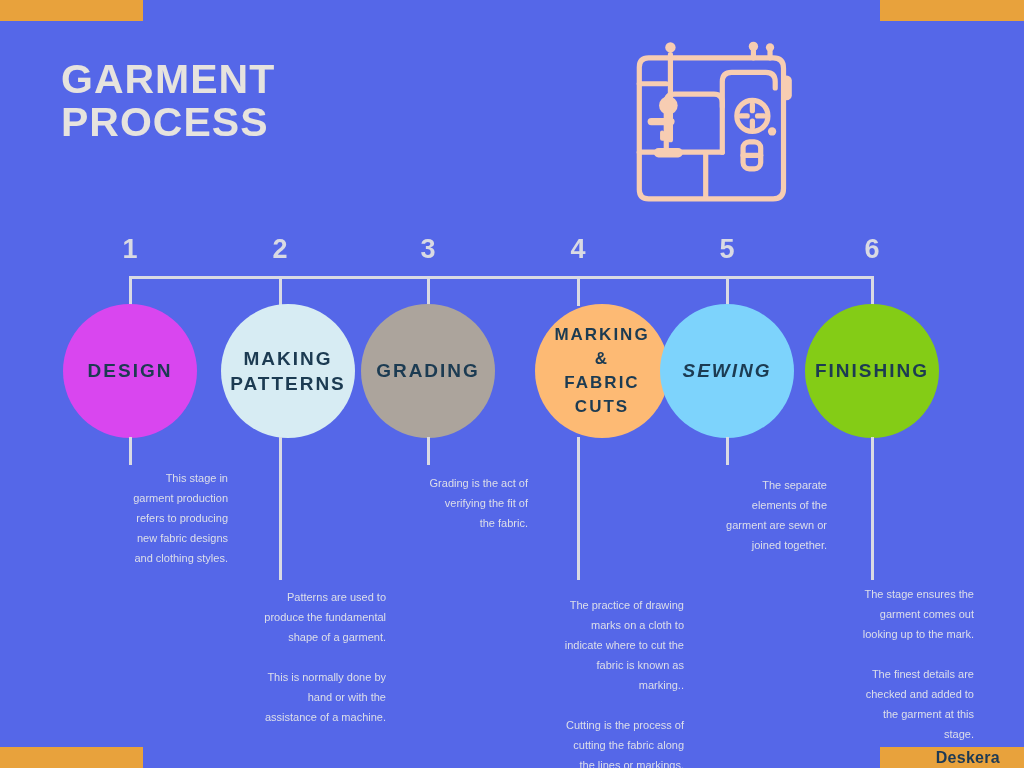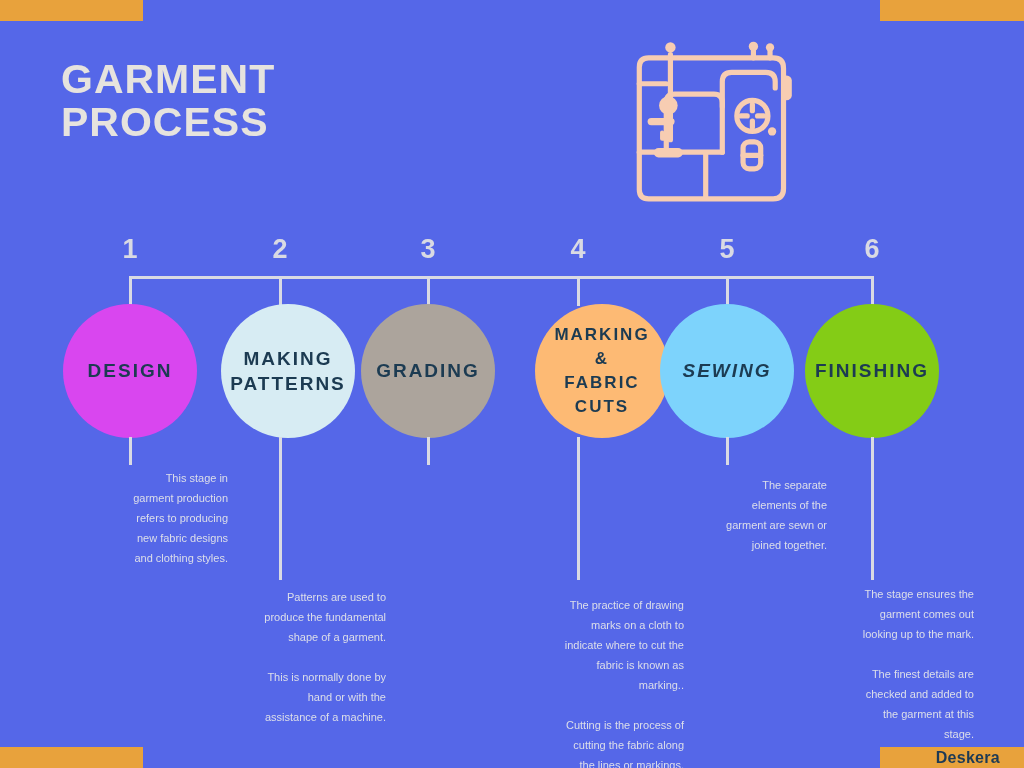--- a/index.html
+++ b/index.html
@@ -131,20 +131,23 @@
 This is normally done by
 hand or with the
 assistance of a machine.</div>
 
   <div class="step-number" style="left:398px">3</div>
   <div class="stub" style="left:426.5px"></div>
   <div class="circle" style="left: 361px; background-color: rgb(172, 164, 156);">
     <span class="circle-label">GRADING</span>
   </div>
   <div class="drop-line drop-short" style="left:426.5px"></div>
+  <div class="desc" style="left:328px;top:473px;width:200px">Grading is the act of
+verifying the fit of
+the fabric.</div>
 
   <div class="step-number" style="left:548px">4</div>
   <div class="stub" style="left:576.5px"></div>
   <div class="circle" style="left: 535px; background-color: #fdba74;">
     <span class="circle-label" style="font-size:17px;line-height:1.4">MARKING
 &amp;
 FABRIC
 CUTS</span>
   </div>
   <div class="drop-line drop-long" style="left:576.5px"></div>

